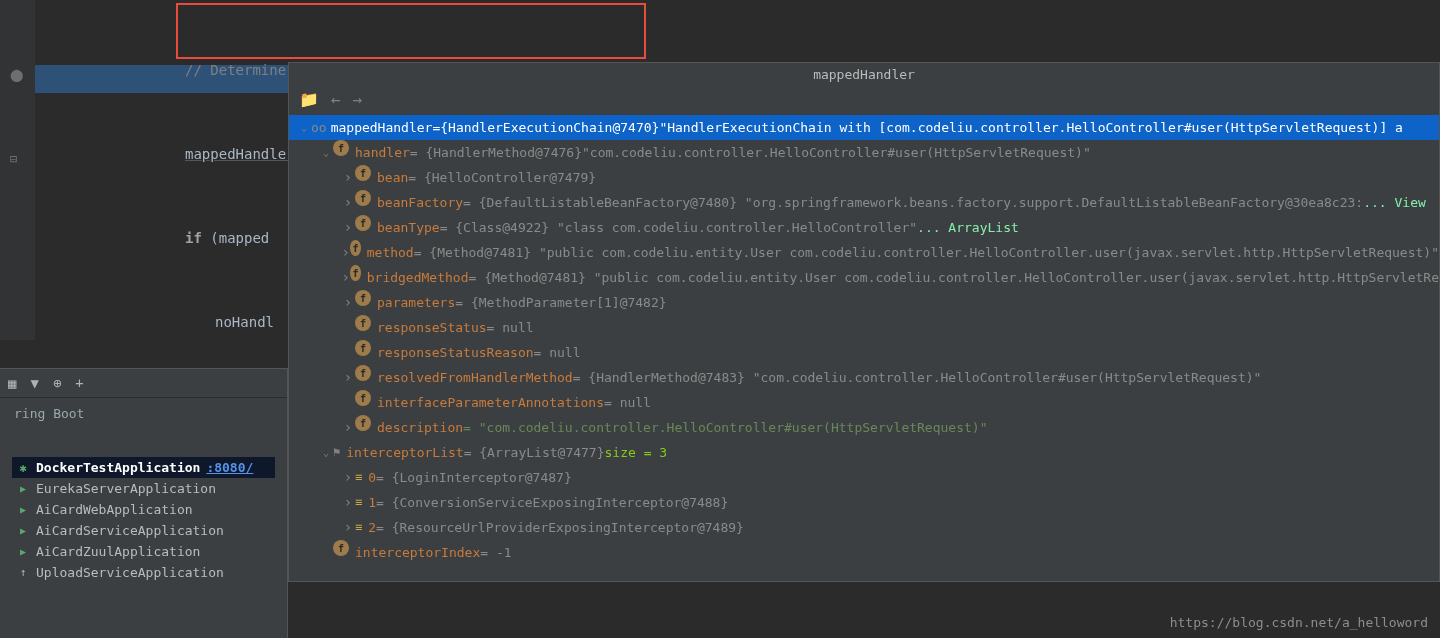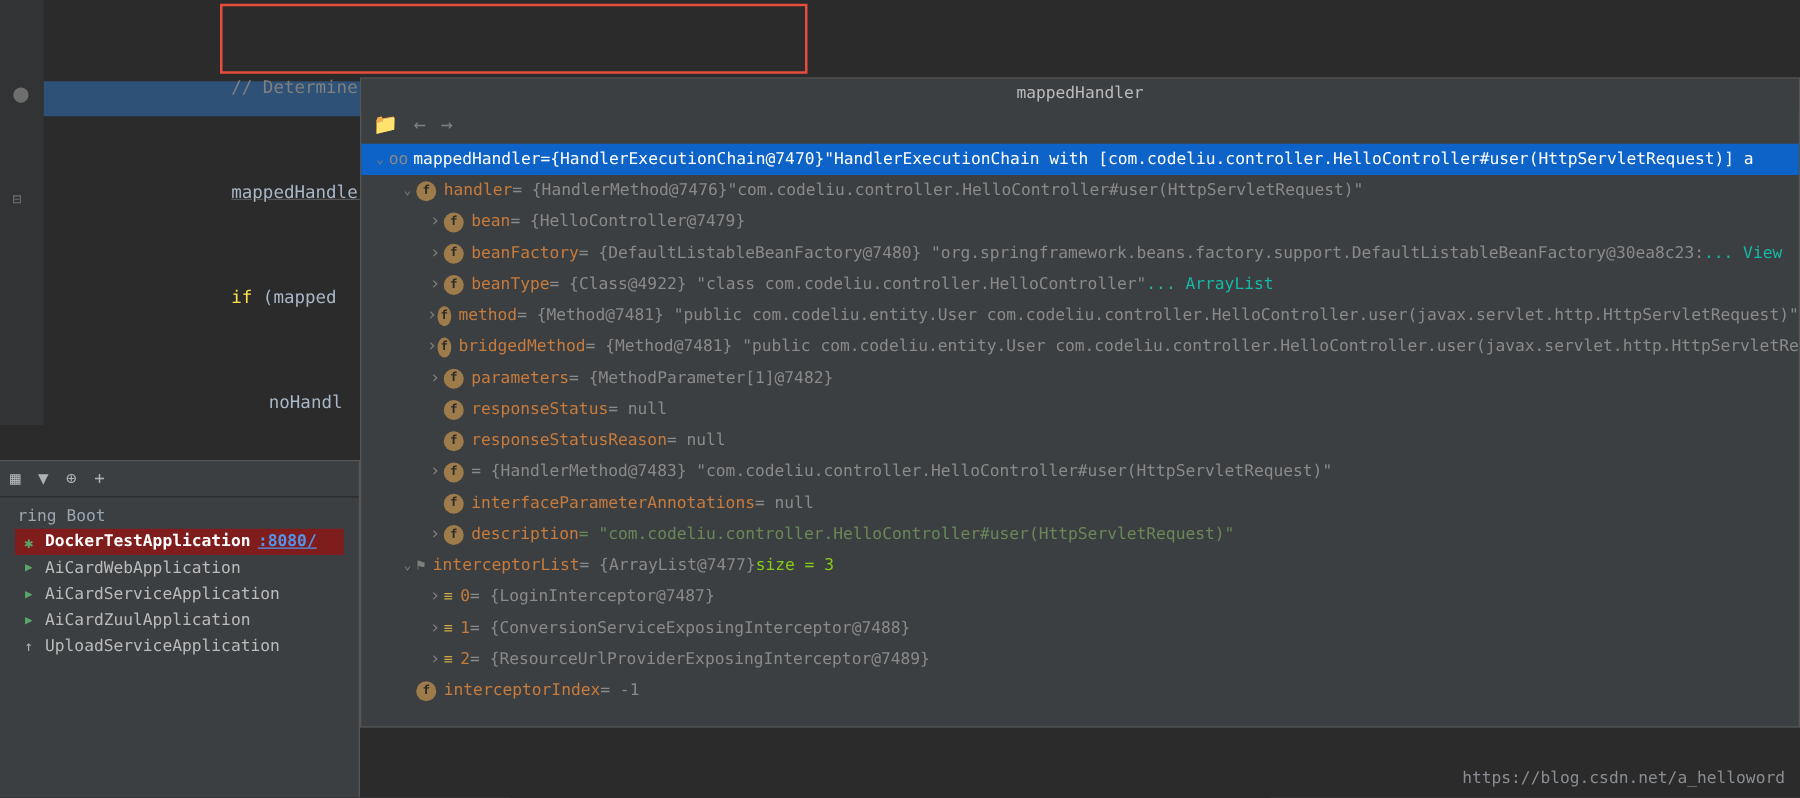--- a/index.html
+++ b/index.html
@@ -32,21 +32,21 @@
   flex: 1;
   font-family: Consolas, monospace;
   font-size: 14px;
   line-height: 28px;
   padding-left: 150px;
   white-space: pre;
   position: relative;
 }
 .code-line { height: 28px; }
 .comment { color: #808080; }
-.keyword { color: #fde047; }
+.keyword { color: #a3a3a3; font-weight: bold; }
 .var { color: #a9b7c6; }
 .method { color: #a9b7c6; }
 .paren { color: #a9b7c6; }
 .param-hint { color: #787878; font-style: italic; }
 .red-box1 {
   position: absolute;
   border: 2px solid #e74c3c;
   top: 3px;
   left: 176px;
   width: 470px;
@@ -105,21 +105,21 @@
   color: #808080;
   font-size: 16px;
 }
 .tree {
   padding: 2px 0;
   font-size: 13px;
   line-height: 25px;
 }
 .tree-row {
   display: flex;
-  align-items: center;
+  align-items: flex-start;
   height: 25px;
   white-space: nowrap;
   overflow: hidden;
 }
 .tree-row.selected { background: #0d63c8; color: #fff; }
 .arrow { width: 14px; text-align: center; color: #808080; font-size: 10px; cursor: pointer; }
 .arrow.down::before { content: "⌄"; }
 .arrow.right::before { content: "›"; font-size: 14px; }
 .arrow.none { visibility: hidden; }
 .icon-f {
@@ -131,21 +131,21 @@
   font-size: 10px; color: #2b2b2b; font-weight: bold;
   margin-right: 6px;
 }
 .icon-pin { color: #808080; margin-right: 6px; font-size: 12px; }
 .icon-list { color: #c9a84a; margin-right: 6px; font-size: 12px; }
 .icon-oo { color: #888; margin-right: 4px; font-size: 13px; }
 .fname { color: #c77b3c; }
 .fname.sel { color: #fff; }
 .fval { color: #8a8a8a; }
 .fstr { color: #8a8a8a; }
-.flink { color: #14b8a6; }
+.flink { color: #86efac; }
 .ind0 { padding-left: 8px; }
 .ind1 { padding-left: 30px; }
 .ind2 { padding-left: 52px; }
 .bottom-panel {
   position: absolute;
   bottom: 0;
   left: 0;
   width: 288px;
   height: 270px;
   background: #3c3f41;
@@ -163,21 +163,21 @@
 .bp-list { padding: 4px 12px; }
 .bp-item {
   display: flex;
   align-items: center;
   gap: 6px;
   padding: 3px 4px;
   color: #bbbbbb;
   font-size: 13px;
   background: transparent;
 }
-.bp-item.selected { background: #7f1d1d; color: #fff; }
+.bp-item.selected { background: #0f172a; color: #fff; margin-top: 34px; }
 .bp-item.bold { font-weight: bold; }
 .bp-header { color: #9aa7b0; padding: 4px 0 2px 2px; font-size: 13px; }
 .icon-run { width:14px; height:14px; display:inline-flex; align-items:center; justify-content:center; }
 .icon-green::before { content:"▶"; color:#59a869; font-size:10px; }
 .icon-bug::before { content:"✱"; color:#59a869; font-size:12px; }
 .icon-up::before { content:"↑"; color:#afb1b3; font-size:11px; }
 .port-link { color: #5394ec; text-decoration: underline; }
 .watermark {
   position: absolute;
   bottom: 8px;
@@ -295,20 +295,21 @@
     <div class="tree-row ind2">
       <span class="arrow none"></span>
       <span class="icon-f">f</span>
       <span class="fname">responseStatusReason</span>
       <span class="fval"> = null</span>
     </div>
 
     <div class="tree-row ind2">
       <span class="arrow right"></span>
       <span class="icon-f">f</span>
+      <span class="fname">resolvedFromHandlerMethod</span>
       <span class="fval"> = {HandlerMethod@7483} "com.codeliu.controller.HelloController#user(HttpServletRequest)"</span>
     </div>
 
     <div class="tree-row ind2">
       <span class="arrow none"></span>
       <span class="icon-f">f</span>
       <span class="fname">interfaceParameterAnnotations</span>
       <span class="fval"> = null</span>
     </div>
 
@@ -368,20 +369,24 @@
     <span>⊕</span>
     <span>+</span>
   </div>
   <div class="bp-list">
     <div class="bp-header">ring Boot</div>
     <div class="bp-item selected bold">
       <span class="icon-run icon-bug"></span>
       <span>DockerTestApplication </span>
       <span class="port-link">:8080/</span>
     </div>
+    <div class="bp-item">
+        <span class="icon-run icon-green"></span>
+        <span>EurekaServerApplication</span>
+      </div>
     <div class="bp-item">
         <span class="icon-run icon-green"></span>
         <span>AiCardWebApplication</span>
       </div>
     <div class="bp-item">
         <span class="icon-run icon-green"></span>
         <span>AiCardServiceApplication</span>
       </div>
     <div class="bp-item">
         <span class="icon-run icon-green"></span>

